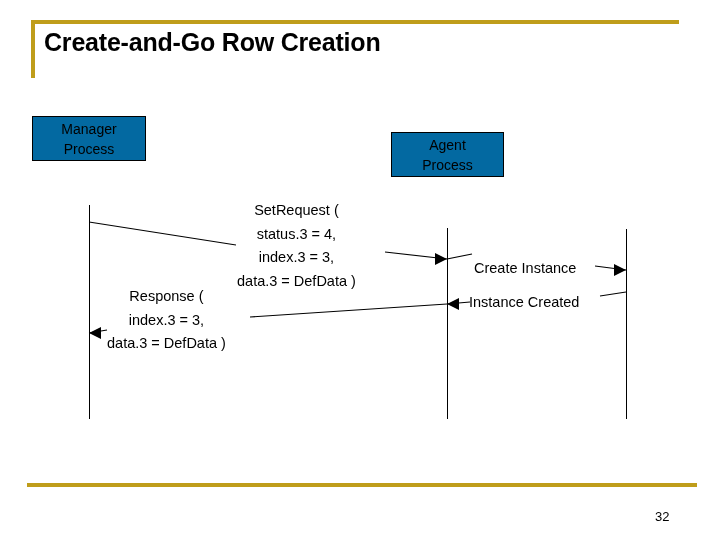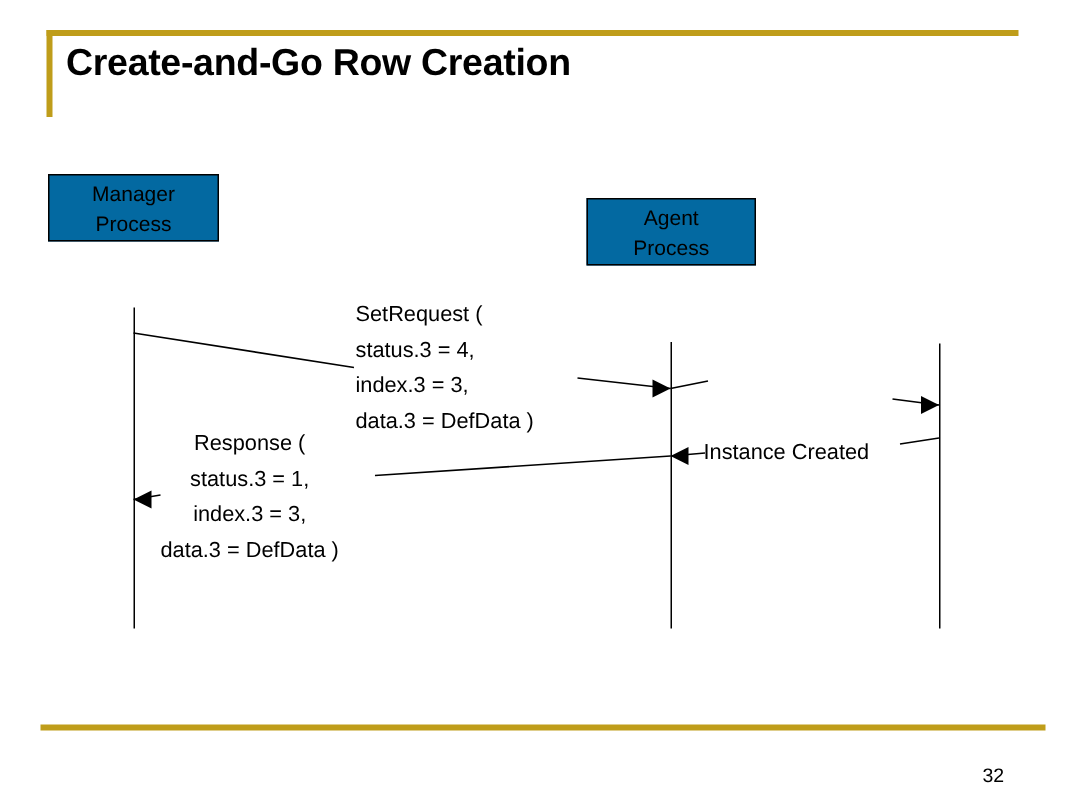--- a/index.html
+++ b/index.html
@@ -103,21 +103,21 @@
   #messages polygon { fill: #000000; }
 
   
   .msg-text {
     position: absolute;
     font-size: 14.5px;
     line-height: 23.5px;
     color: #000000;
     white-space: nowrap;
   }
-  #text-setrequest { left: 237px; top: 199px; text-align: left; }
+  #text-setrequest { left: 237px; top: 199px; text-align: center; }
   #text-response   { left: 107px; top: 285px; text-align: center; }
   #label-create-instance  { left: 474px; top: 257px; }
   #label-instance-created { left: 469px; top: 291px; }
 </style>
 </head>
 <body>
 
 <div id="slide">
 
   <div id="title-rule-top"></div>
@@ -166,23 +166,23 @@
 
   <div class="msg-text" id="text-setrequest">
     <div>SetRequest (</div>
     <div>status.3 = 4,</div>
     <div>index.3 = 3,</div>
     <div>data.3 = DefData )</div>
   </div>
 
   <div class="msg-text" id="text-response">
     <div>Response (</div>
-    <div>status.3 = 1,</div>
     <div>index.3 = 3,</div>
     <div>data.3 = DefData )</div>
   </div>
 
+  <div class="msg-text" id="label-create-instance">Create Instance</div>
   <div class="msg-text" id="label-instance-created">Instance Created</div>
 
   <div id="footer-rule"></div>
   <div id="page-number">32</div>
 
 </div>
 
 </body></html>

